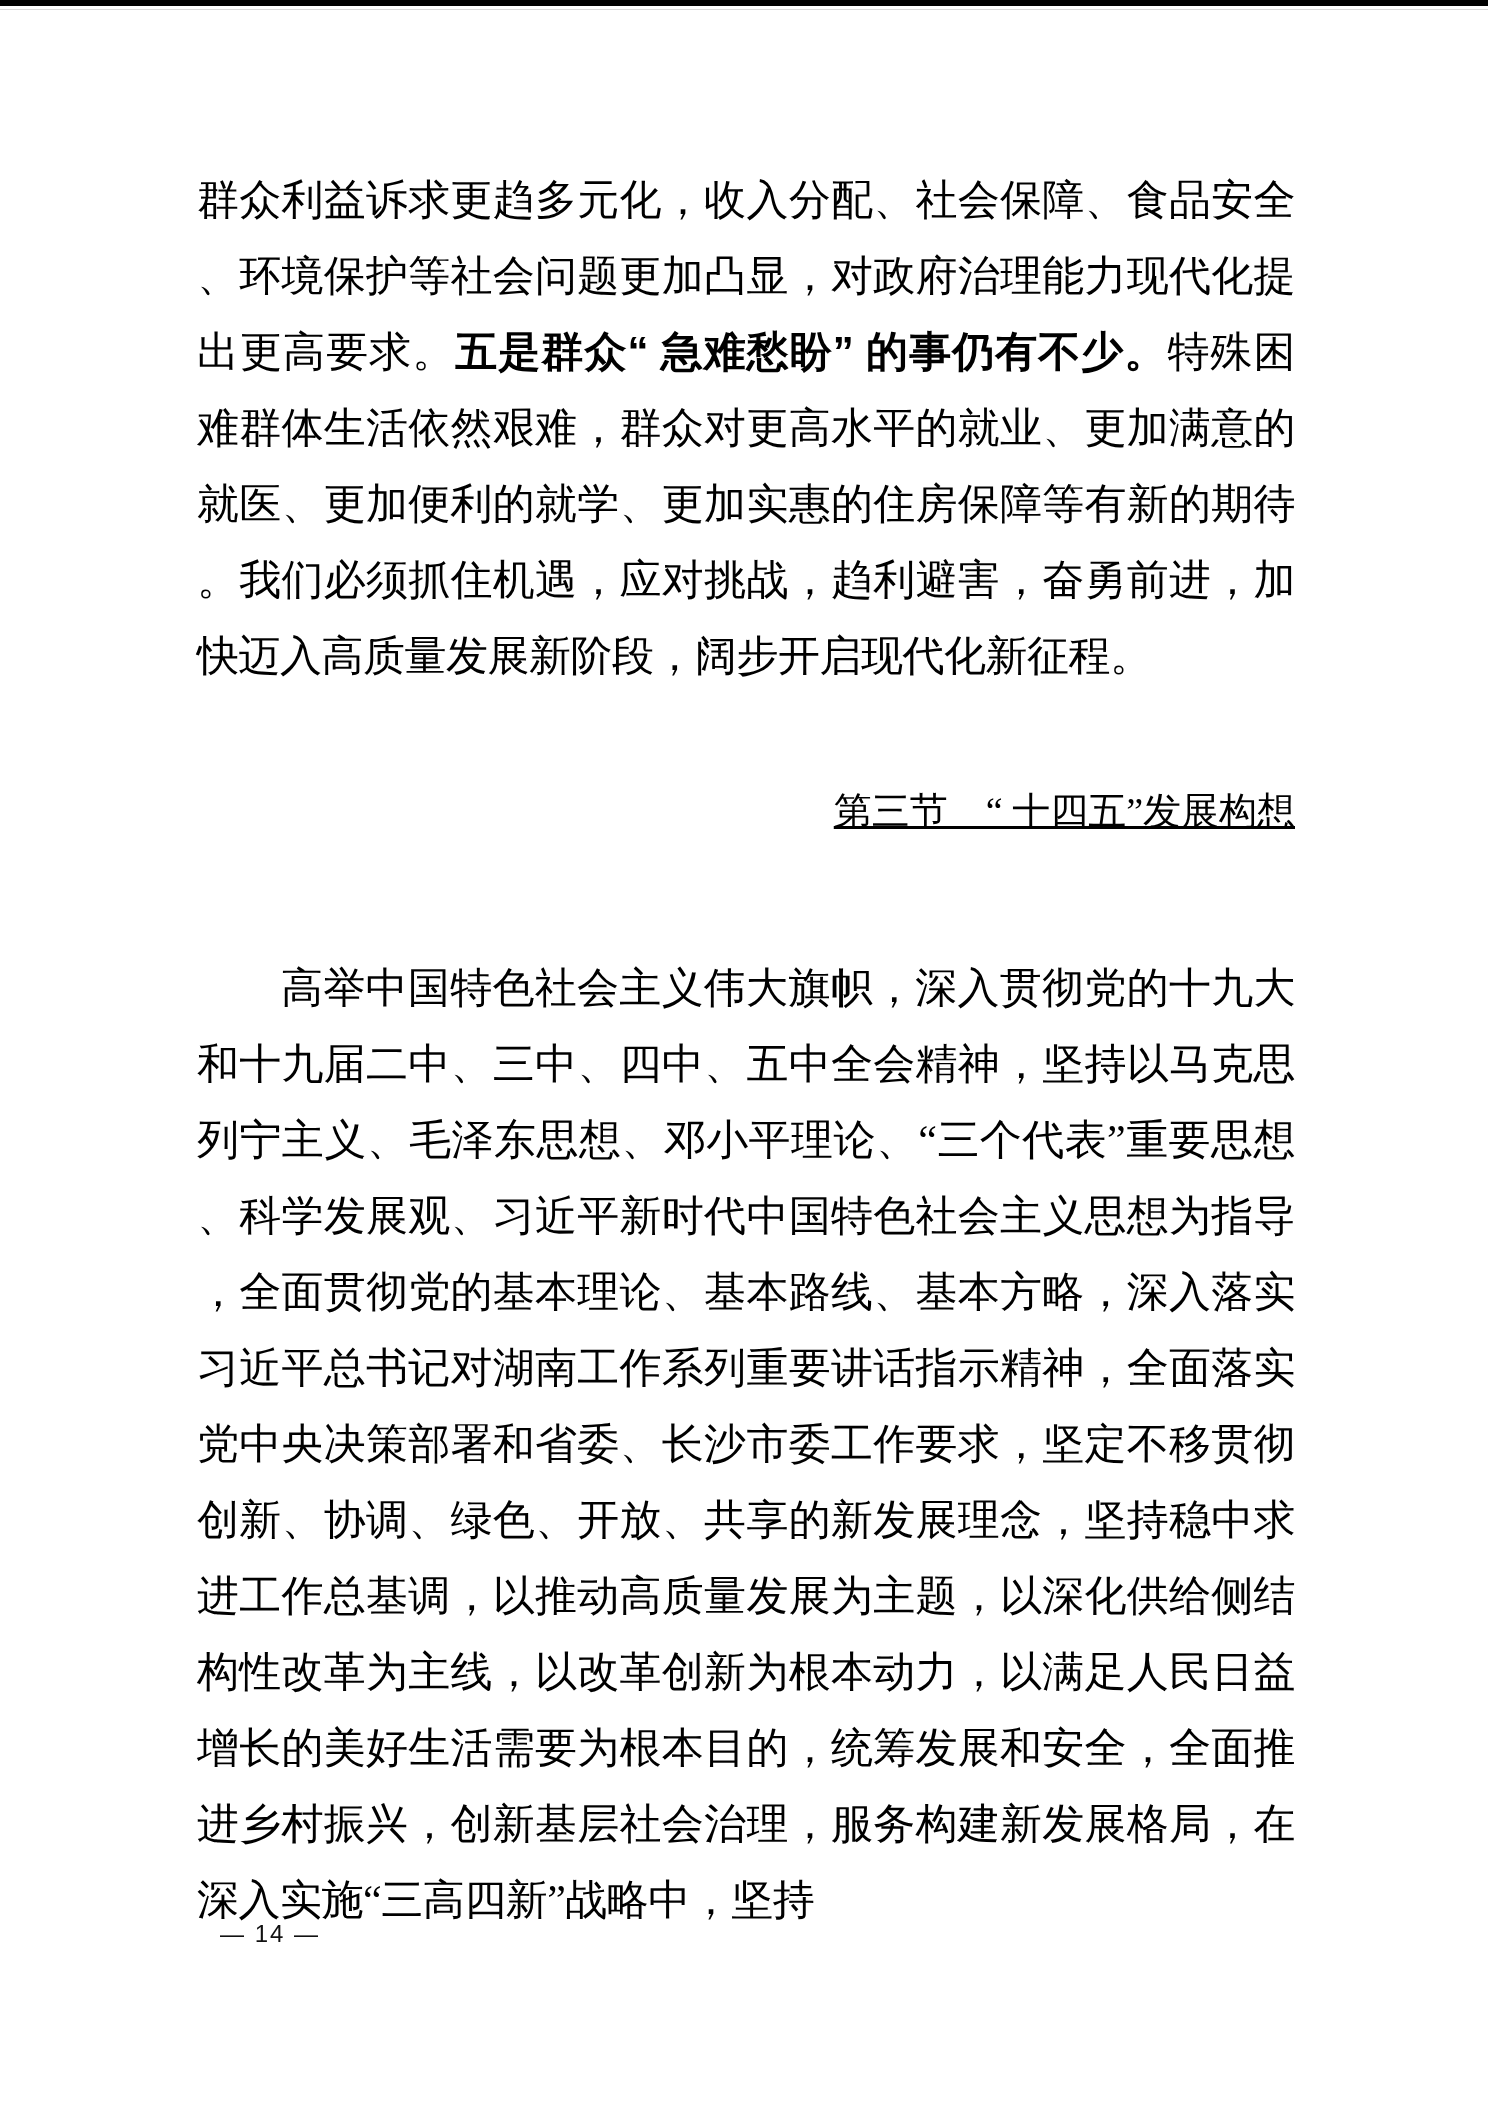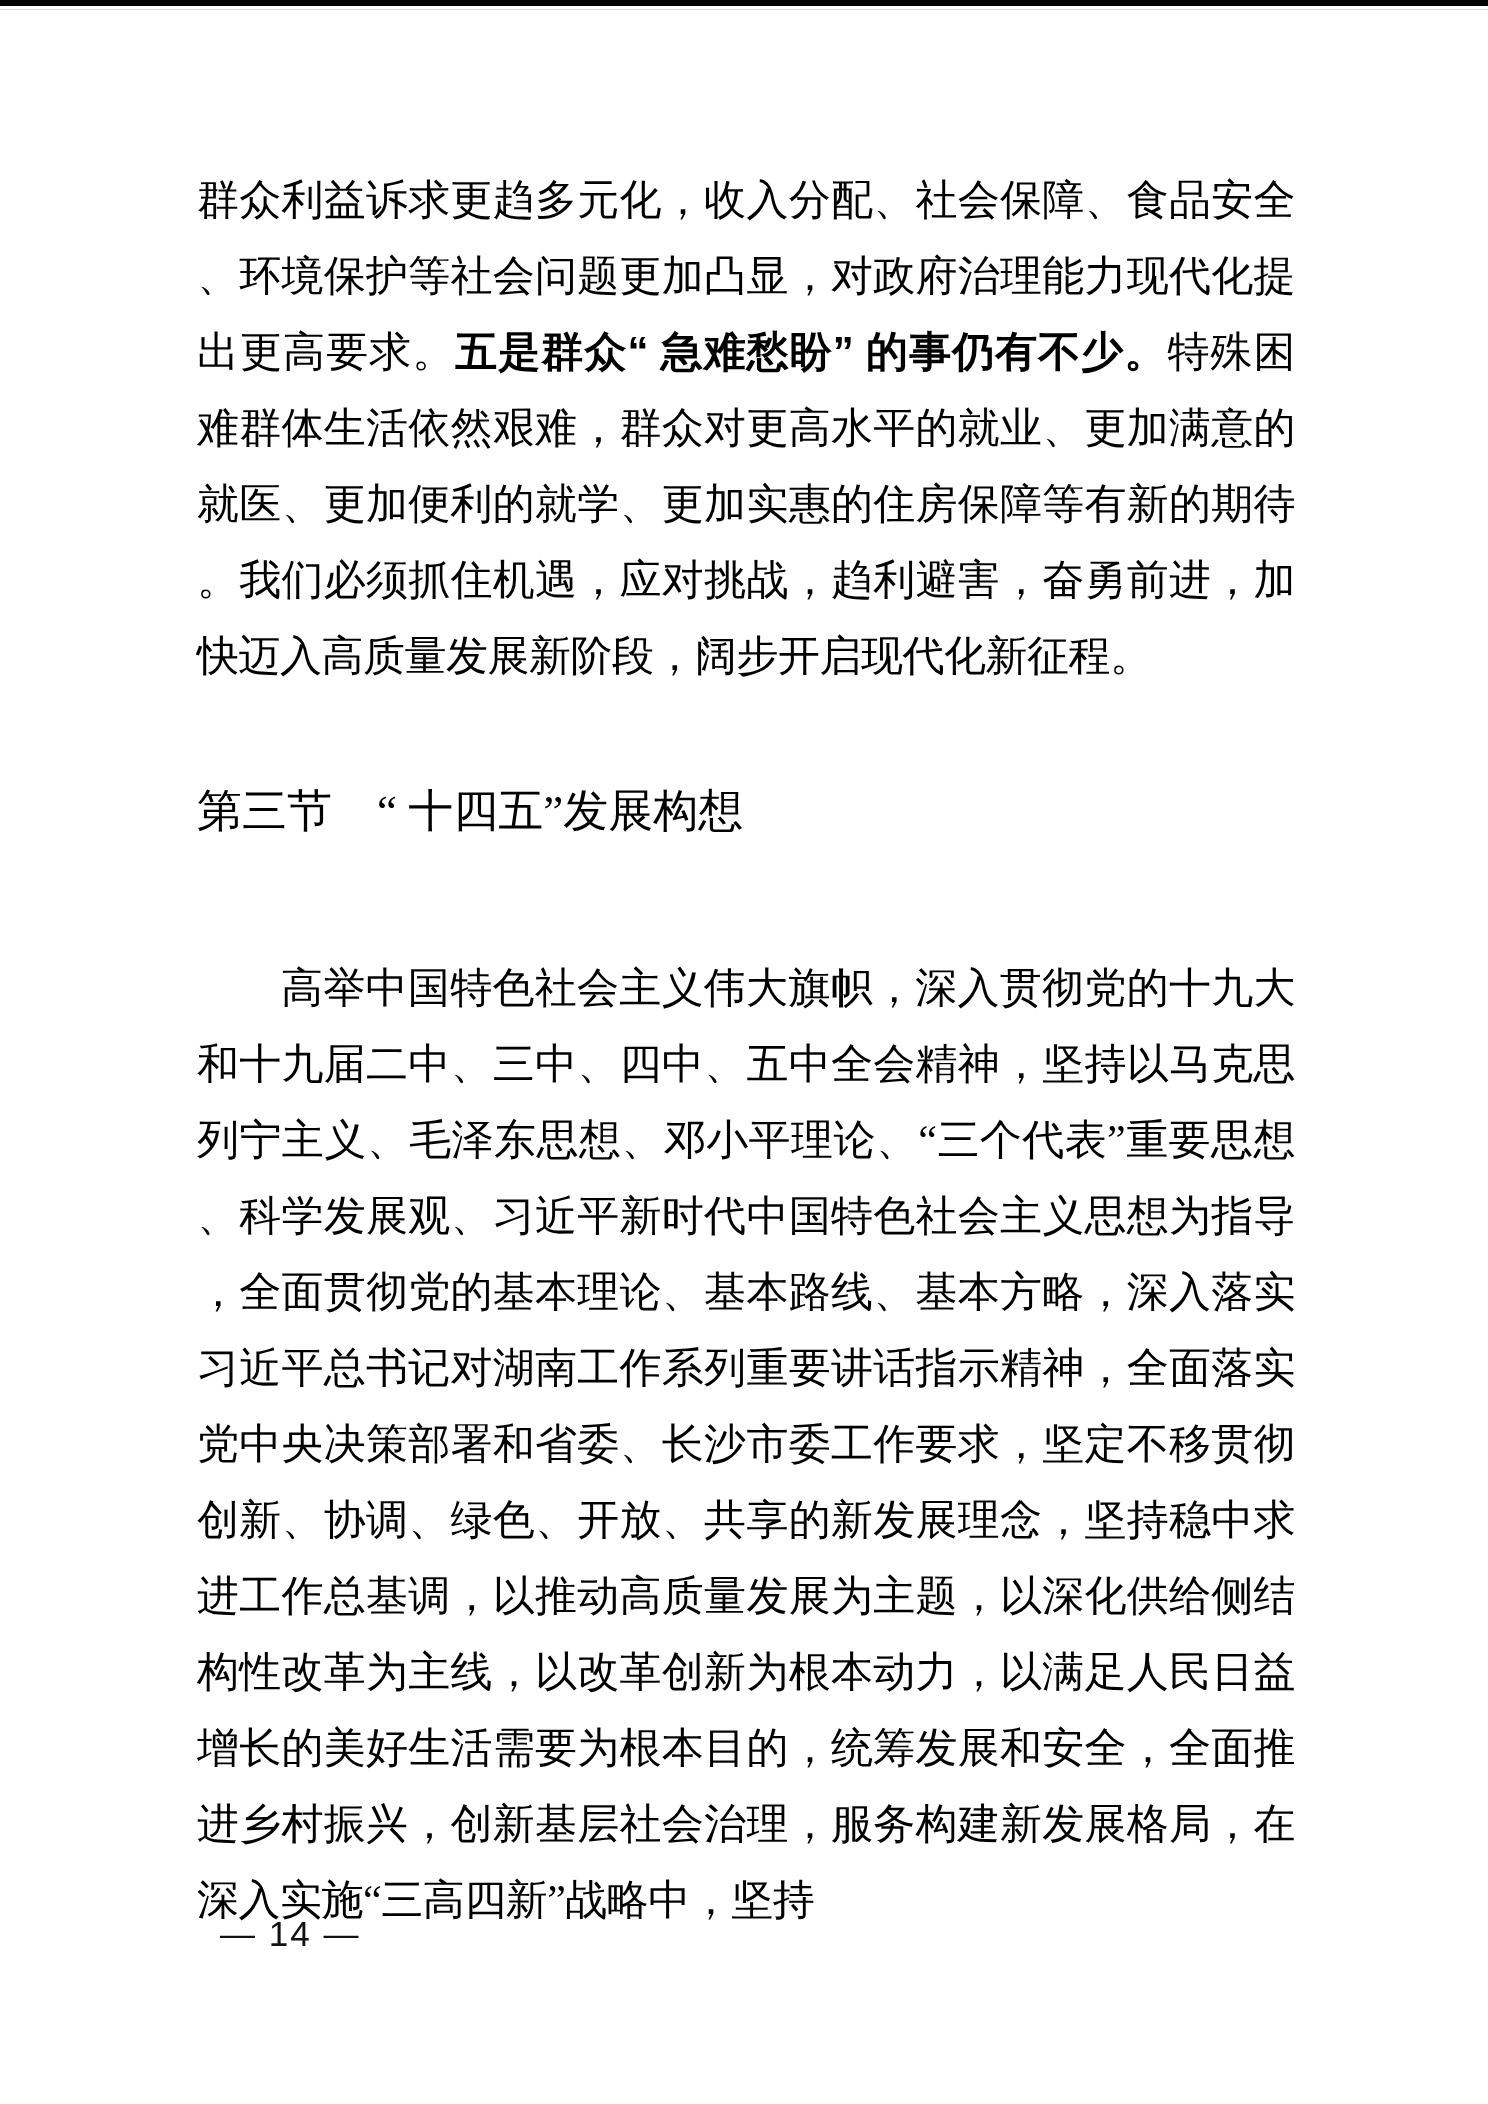--- a/index.html
+++ b/index.html
@@ -61,25 +61,26 @@
   .bold-run {
     font-family: "Liberation Sans", "DejaVu Sans", sans-serif;
     font-weight: 700;
   }
   .section-heading {
     position: absolute;
     left: 197px;
     width: 1098px;
     top: 773px;
     margin: 0;
-    font-size: 45px;
+    font-size: 38px;
     line-height: 76px;
     font-weight: 400;
-    text-align: left;
+    text-align: right;
     white-space: nowrap;
+    text-decoration: underline;
   }
   .subsection-heading {
     position: absolute;
     left: 197px;
     width: 1098px;
     top: 884px;
     margin: 0;
     padding-left: 80px;
     box-sizing: border-box;
     font-size: 44px;
@@ -88,21 +89,21 @@
     font-family: "Liberation Sans", "DejaVu Sans", sans-serif;
   }
   #par-guiding {
     top: 950px;
     text-indent: 84px;
   }
   .page-footer {
     position: absolute;
     left: 220px;
     top: 1912px;
-    font-size: 35px;
+    font-size: 24px;
     line-height: 44px;
     letter-spacing: 2px;
     color: #111111;
     font-family: "Liberation Sans", "DejaVu Sans", sans-serif;
   }
 </style>
 </head>
 <body>
 
 <div class="page">

